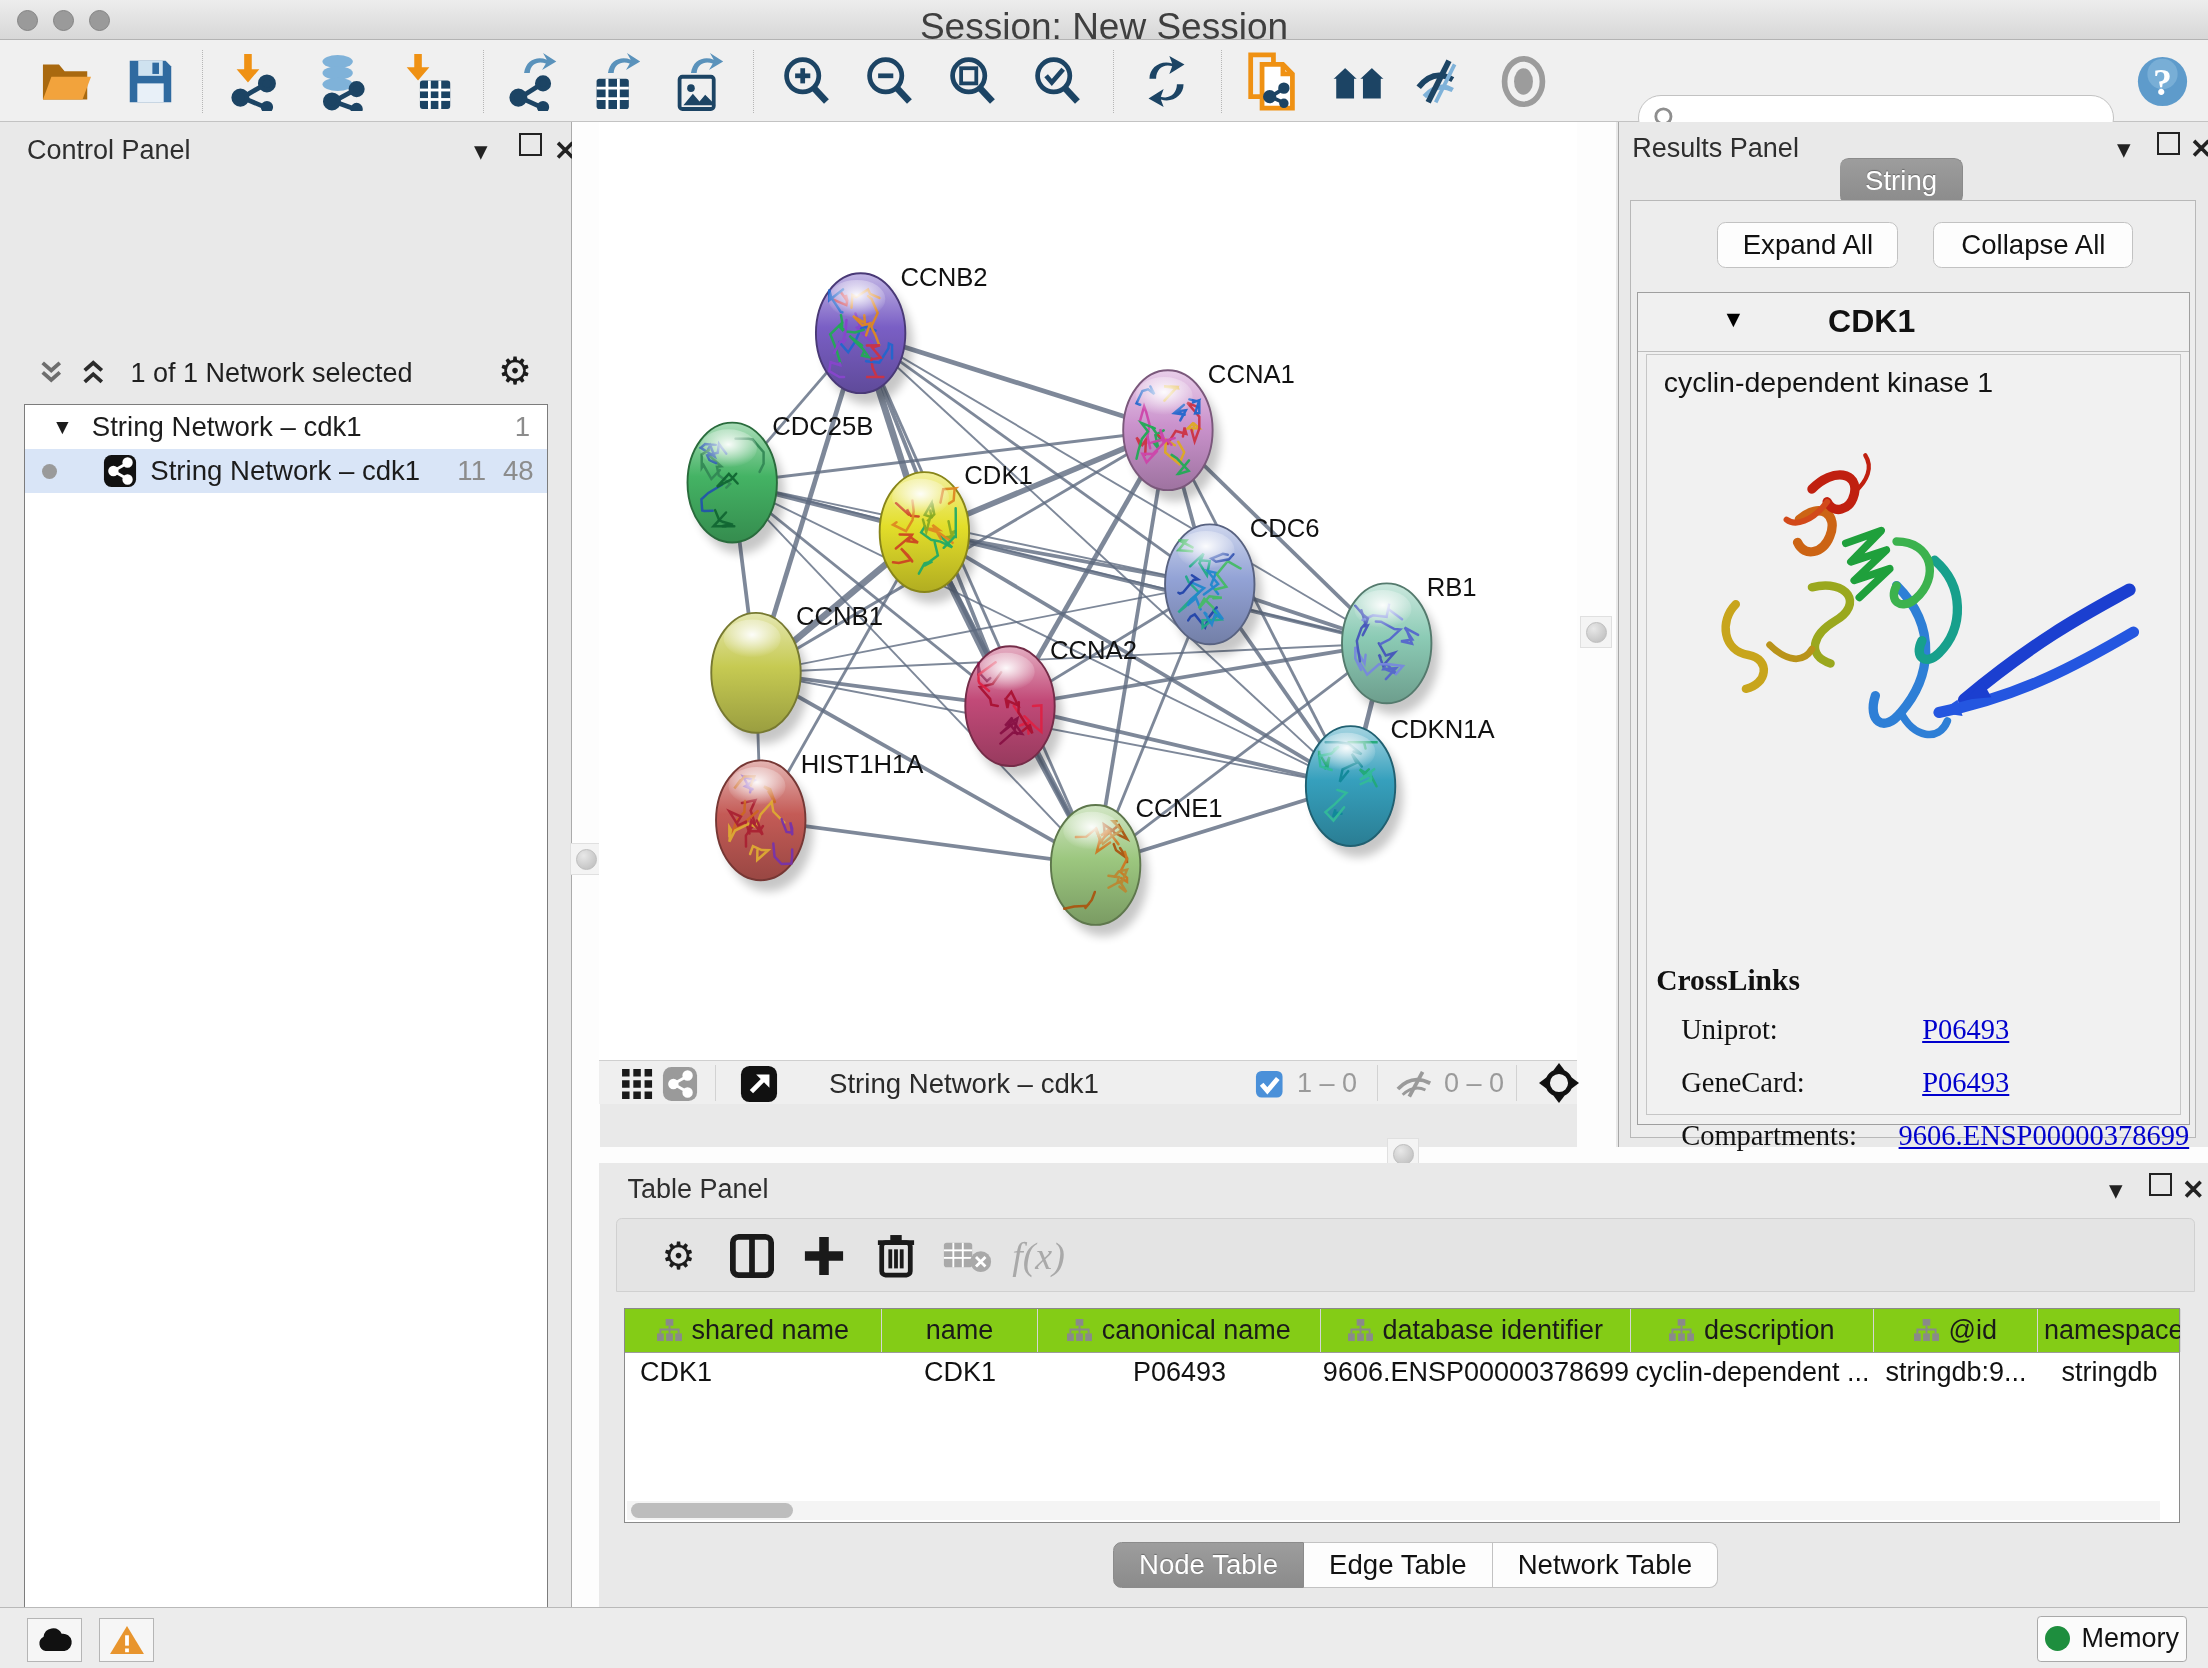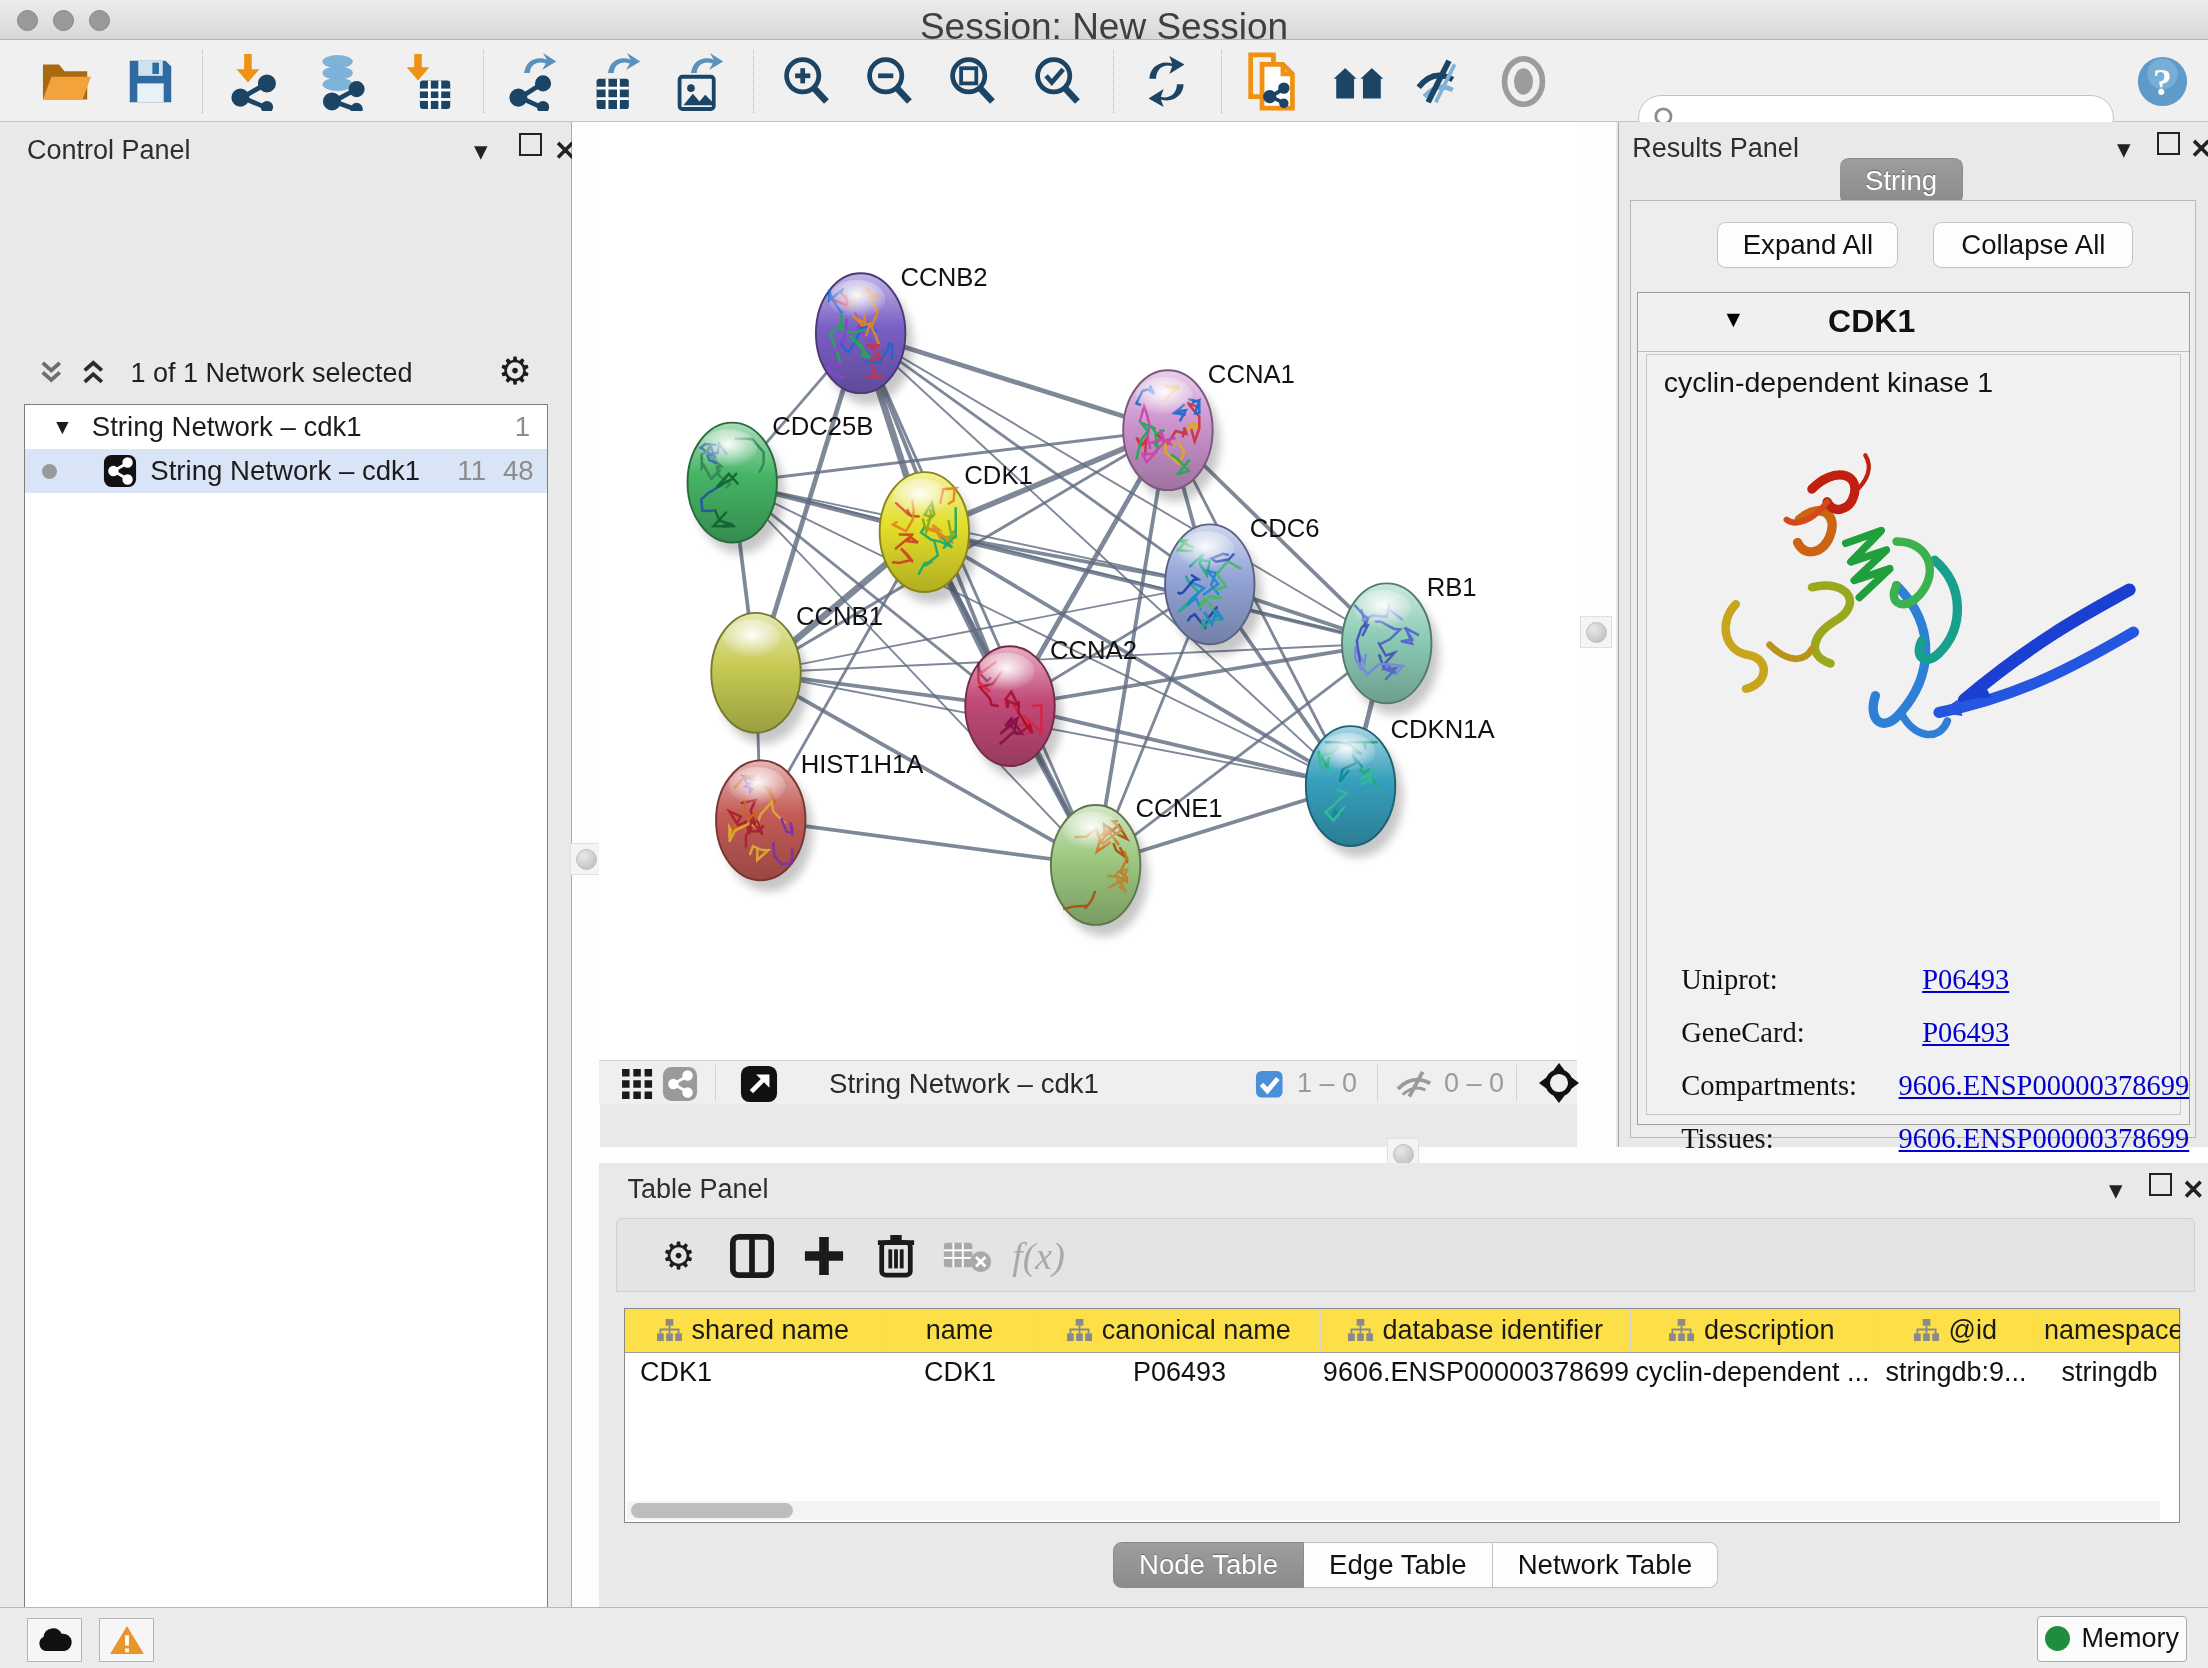--- a/index.html
+++ b/index.html
@@ -73,21 +73,21 @@
   #crosslinks .lbl { width:266px; padding-left:25px; }
   #crosslinks a { color:#0000cd; }
   
   #table-panel { position:absolute; left:599px; top:1163px; width:1609px; height:444px; background:#e9e9e9; }
   #table-toolbar { position:absolute; left:17px; top:55px; width:1579px; height:74px;
     background:#e4e4e4; border:1px solid #d0d0d0; border-radius:5.7px 5.7px 0 0; }
   .tt-icon { position:absolute; top:9.5px; width:55px; height:55px; display:flex;
     align-items:center; justify-content:center; }
   #node-table { position:absolute; left:25px; top:145px; width:1556px; height:215px;
     background:#fff; border:1.9px solid #8a8a8a; }
-  #tbl-head { display:flex; height:44px; background:#fde047; border-bottom:1.9px solid #9c9c9c;text-align:right; }
+  #tbl-head { display:flex; height:44px; background:#84cc16; border-bottom:1.9px solid #9c9c9c;text-align:right; }
   .th { display:flex; align-items:center; justify-content:center; gap:9.5px; font-size:27px;
     color:#1a1a1a; border-right:1px solid #d5d5d5; overflow:hidden; white-space:nowrap; flex:none; }
   #tbl-row { display:flex; height:38px; }
   .td { font-size:27px; color:#111; overflow:hidden; white-space:nowrap; flex:none;
     display:flex; align-items:center; justify-content:center; }
   .td.left { justify-content:flex-start; padding-left:15px; }
   #hscroll { position:absolute; left:1.9px; bottom:1.9px; width:1533px; height:19px; background:#f4f4f4; }
   #hscroll .thumb { position:absolute; left:3.8px; top:1.9px; width:162px; height:15px;
     background:#bdbdbd; border-radius:7.6px; }
   #tbl-tabs { position:absolute; left:514px; top:379px; }
@@ -749,20 +749,21 @@
             <path d="M135 92 C 160 70, 182 86, 171 112 C 163 132, 141 137, 133 119" stroke="#cc6414" stroke-width="11"></path>
             <path d="M150 56 C 175 30, 206 36, 200 62 C 195 82, 175 86, 168 71" stroke="#c02010" stroke-width="11"></path>
             <path d="M200 60 C 216 46, 222 30, 213 16" stroke="#c02010" stroke-width="5"></path>
             <path d="M168 71 C 150 95, 130 100, 120 92" stroke="#d2491a" stroke-width="7"></path>
           </g>
           <polygon points="330,305 352,284 362,302" fill="#1b3fd0"></polygon>
           <polygon points="300,320 322,305 328,324" fill="#2456e0"></polygon>
         </svg>
 
         <div id="crosslinks">
+          <div style="font-weight:bold; font-size:29.5px; margin-bottom:17px">CrossLinks</div>
 
         <div class="row">
               <span class="lbl">Uniprot:</span>
               <a href="#">P06493</a>
             </div>
             <div class="row">
               <span class="lbl">GeneCard:</span>
               <a href="#">P06493</a>
             </div>
             <div class="row">

